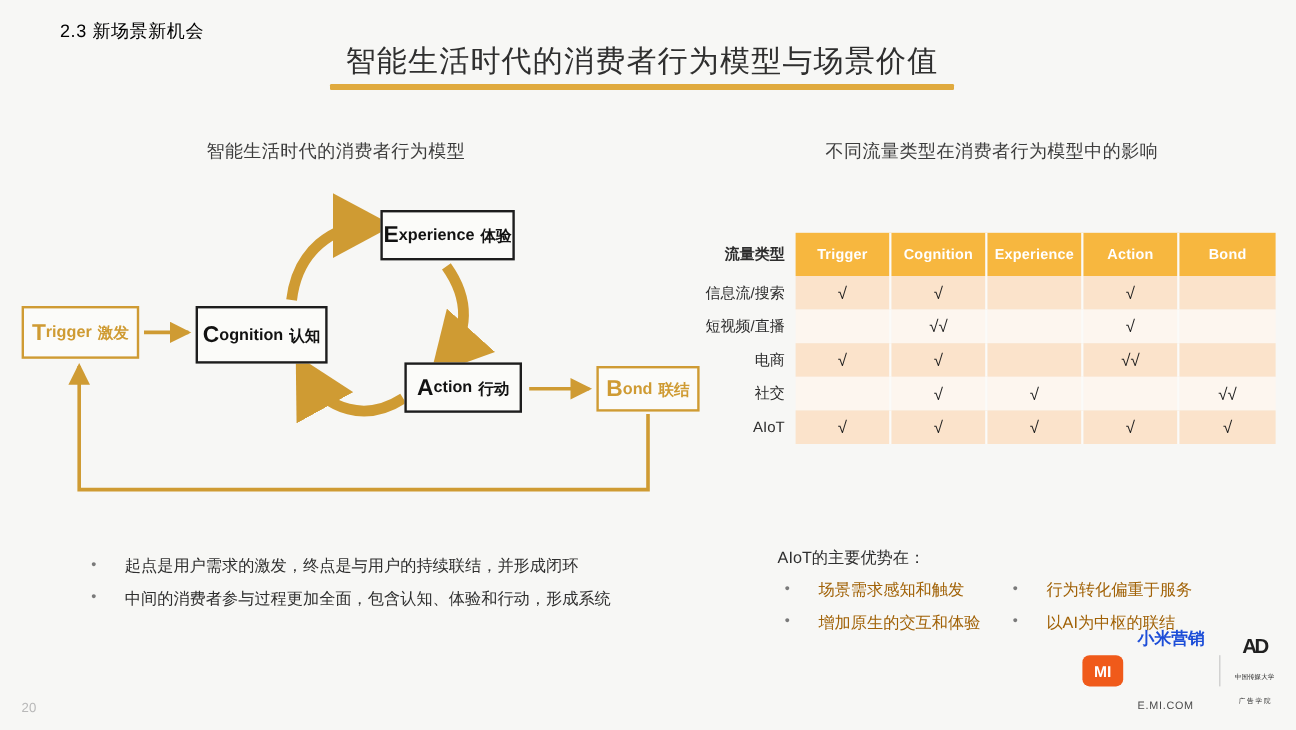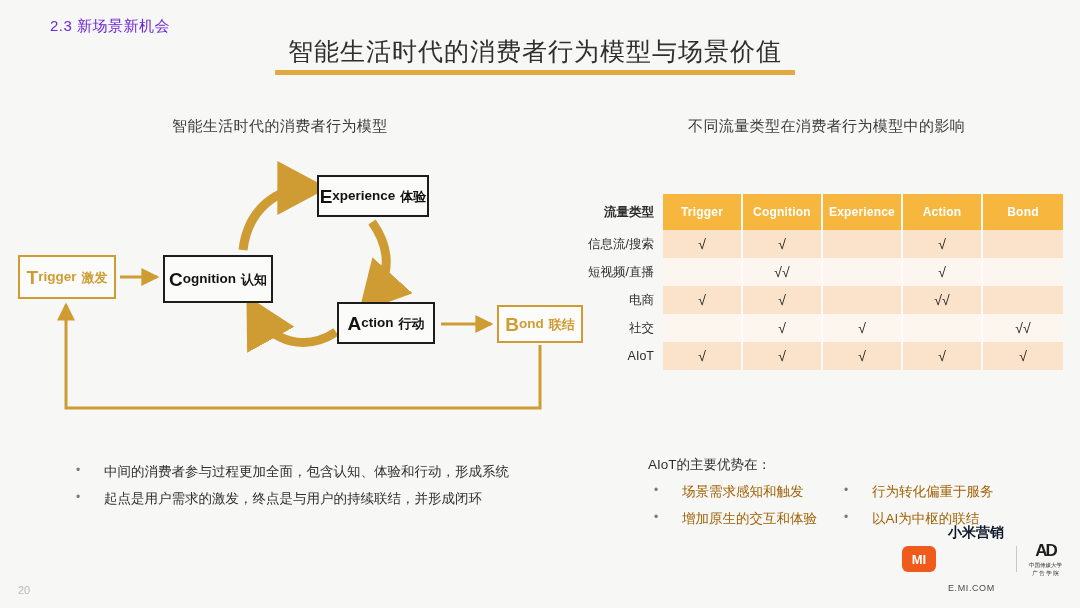--- a/index.html
+++ b/index.html
@@ -18,21 +18,21 @@
     inset: 0;
     background: #f7f7f5;
   }
 
   
   .section-label {
     position: absolute;
     left: 50px;
     top: 17px;
     font-size: 15px;
-    color: #6d28d9;
+    color: #000000;
     letter-spacing: 0.5px;
   }
 
   .title-wrap {
     position: absolute;
     left: 275px;
     top: 36px;
     width: 520px;
     text-align: center;
   }
@@ -223,24 +223,24 @@
   }
   .mi-mark::after {
     content: "MI";
     position: absolute;
     inset: 0;
     display: flex; align-items: center; justify-content: center;
     color: #ffffff; font-size: 13px; font-weight: bold;
     font-family: "Liberation Sans", sans-serif;
   }
   .mi-text { display: flex; flex-direction: column; line-height: 1.1; }
-  .mi-cn { font-size: 14px; font-weight: bold; color: #0f172a; }
+  .mi-cn { font-size: 14px; font-weight: bold; color: #1d4ed8; }
   .mi-en { font-size: 9px; color: #4a4a4a; letter-spacing: 0.6px; margin-top: 44px; }
   .divider-v { width: 1px; height: 26px; background: #c9c9c9; }
-  .ad-logo { display: flex; flex-direction: column; align-items: center; gap: 1px; }
+  .ad-logo { display: flex; flex-direction: column; align-items: center; gap: 13px; }
   .ad-mark { font-size: 17px; font-weight: bold; color: #1f1f1f; letter-spacing: -2px; }
   .ad-sub { font-size: 5.5px; color: #2b2b2b; text-align: center; line-height: 1.25; }
 </style>
 </head>
 <body>
 
 <div class="slide">
 
   <div class="section-label">2.3 新场景新机会</div>
 
@@ -358,22 +358,22 @@
           <td class="cell">√</td>
           <td class="cell">√</td>
           <td class="cell">√</td>
           <td class="cell last">√</td>
         </tr>
       </tbody>
     </table>
   </div>
 
   <ul class="bullets-left">
+    <li>起点是用户需求的激发，终点是与用户的持续联结，并形成闭环</li>
     <li>中间的消费者参与过程更加全面，包含认知、体验和行动，形成系统</li>
-    <li>起点是用户需求的激发，终点是与用户的持续联结，并形成闭环</li>
   </ul>
 
   <div class="aiot-block">
     <div class="aiot-head">AIoT的主要优势在：</div>
     <div class="aiot-grid">
       <div class="item">场景需求感知和触发</div>
       <div class="item">行为转化偏重于服务</div>
       <div class="item">增加原生的交互和体验</div>
       <div class="item">以AI为中枢的联结</div>
     </div>

